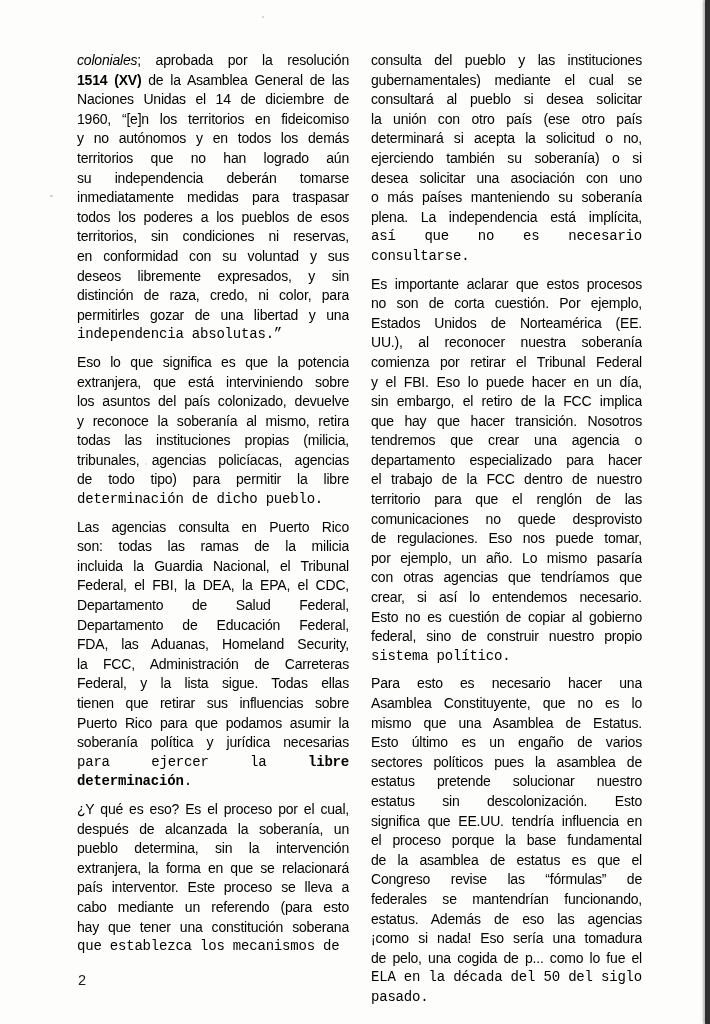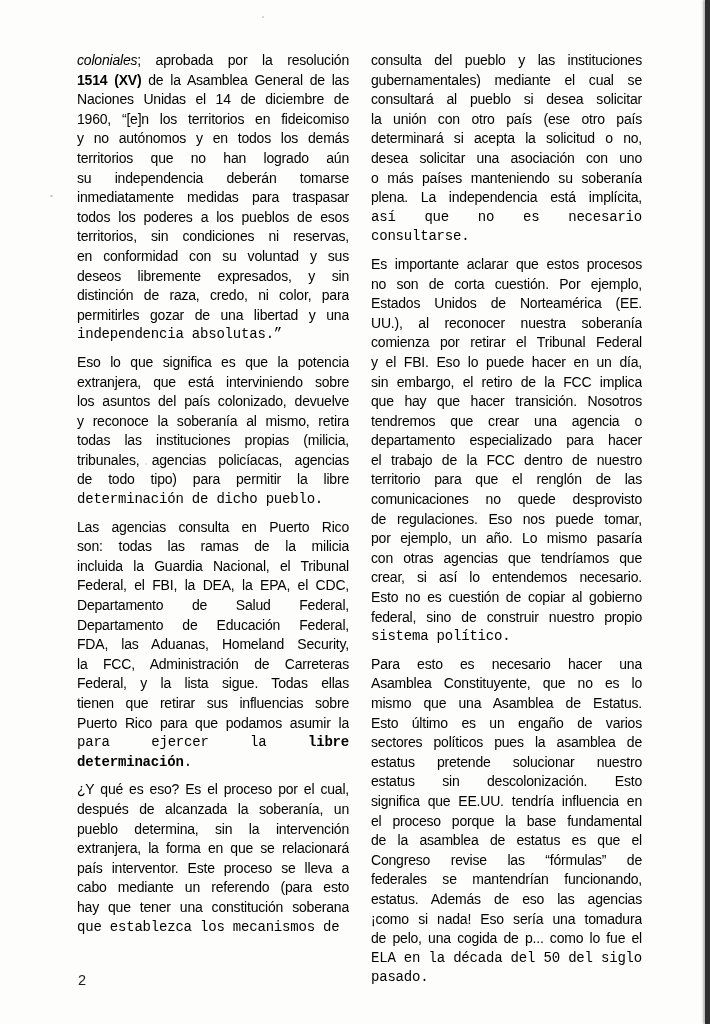--- a/index.html
+++ b/index.html
@@ -97,40 +97,42 @@
         <div class="line"><span>son: todas las ramas de la milicia</span></div>
         <div class="line"><span>incluida la Guardia Nacional, el Tribunal</span></div>
         <div class="line"><span>Federal, el FBI, la DEA, la EPA, el CDC,</span></div>
         <div class="line"><span>Departamento de Salud Federal,</span></div>
         <div class="line"><span>Departamento de Educación Federal,</span></div>
         <div class="line"><span>FDA, las Aduanas, Homeland Security,</span></div>
         <div class="line"><span>la FCC, Administración de Carreteras</span></div>
         <div class="line"><span>Federal, y la lista sigue.  Todas ellas</span></div>
         <div class="line"><span>tienen que retirar sus influencias sobre</span></div>
         <div class="line"><span>Puerto Rico para que podamos asumir la</span></div>
+        <div class="line"><span>soberanía política y jurídica necesarias</span></div>
         <div class="line last"><span>para ejercer la </span><span class="b">libre determinación</span><span>.</span></div>
       </div>
       <div class="paragraph">
         <div class="line"><span>¿Y qué es eso? Es el proceso por el cual,</span></div>
         <div class="line"><span>después de alcanzada la soberanía, un</span></div>
         <div class="line"><span>pueblo determina, sin la intervención</span></div>
         <div class="line"><span>extranjera, la forma en que se relacionará</span></div>
         <div class="line"><span>país interventor. Este proceso se lleva a</span></div>
         <div class="line"><span>cabo mediante un referendo (para esto</span></div>
         <div class="line"><span>hay que tener una constitución soberana</span></div>
         <div class="line last"><span>que establezca los mecanismos de</span></div>
       </div>
     </div>
   <div class="column" id="right-column">
       <div class="paragraph">
         <div class="line"><span>consulta del pueblo y las instituciones</span></div>
         <div class="line"><span>gubernamentales) mediante el cual se</span></div>
         <div class="line"><span>consultará al pueblo si desea solicitar</span></div>
         <div class="line"><span>la unión con otro país (ese otro país</span></div>
         <div class="line"><span>determinará si acepta la solicitud o no,</span></div>
+        <div class="line"><span>ejerciendo también su soberanía) o si</span></div>
         <div class="line"><span>desea solicitar una asociación con uno</span></div>
         <div class="line"><span>o más países manteniendo su soberanía</span></div>
         <div class="line"><span>plena. La independencia está implícita,</span></div>
         <div class="line last"><span>así que no es necesario consultarse.</span></div>
       </div>
       <div class="paragraph">
         <div class="line"><span>Es importante aclarar que estos procesos</span></div>
         <div class="line"><span>no son de corta cuestión. Por ejemplo,</span></div>
         <div class="line"><span>Estados Unidos de Norteamérica (EE.</span></div>
         <div class="line"><span>UU.), al reconocer nuestra soberanía</span></div>

